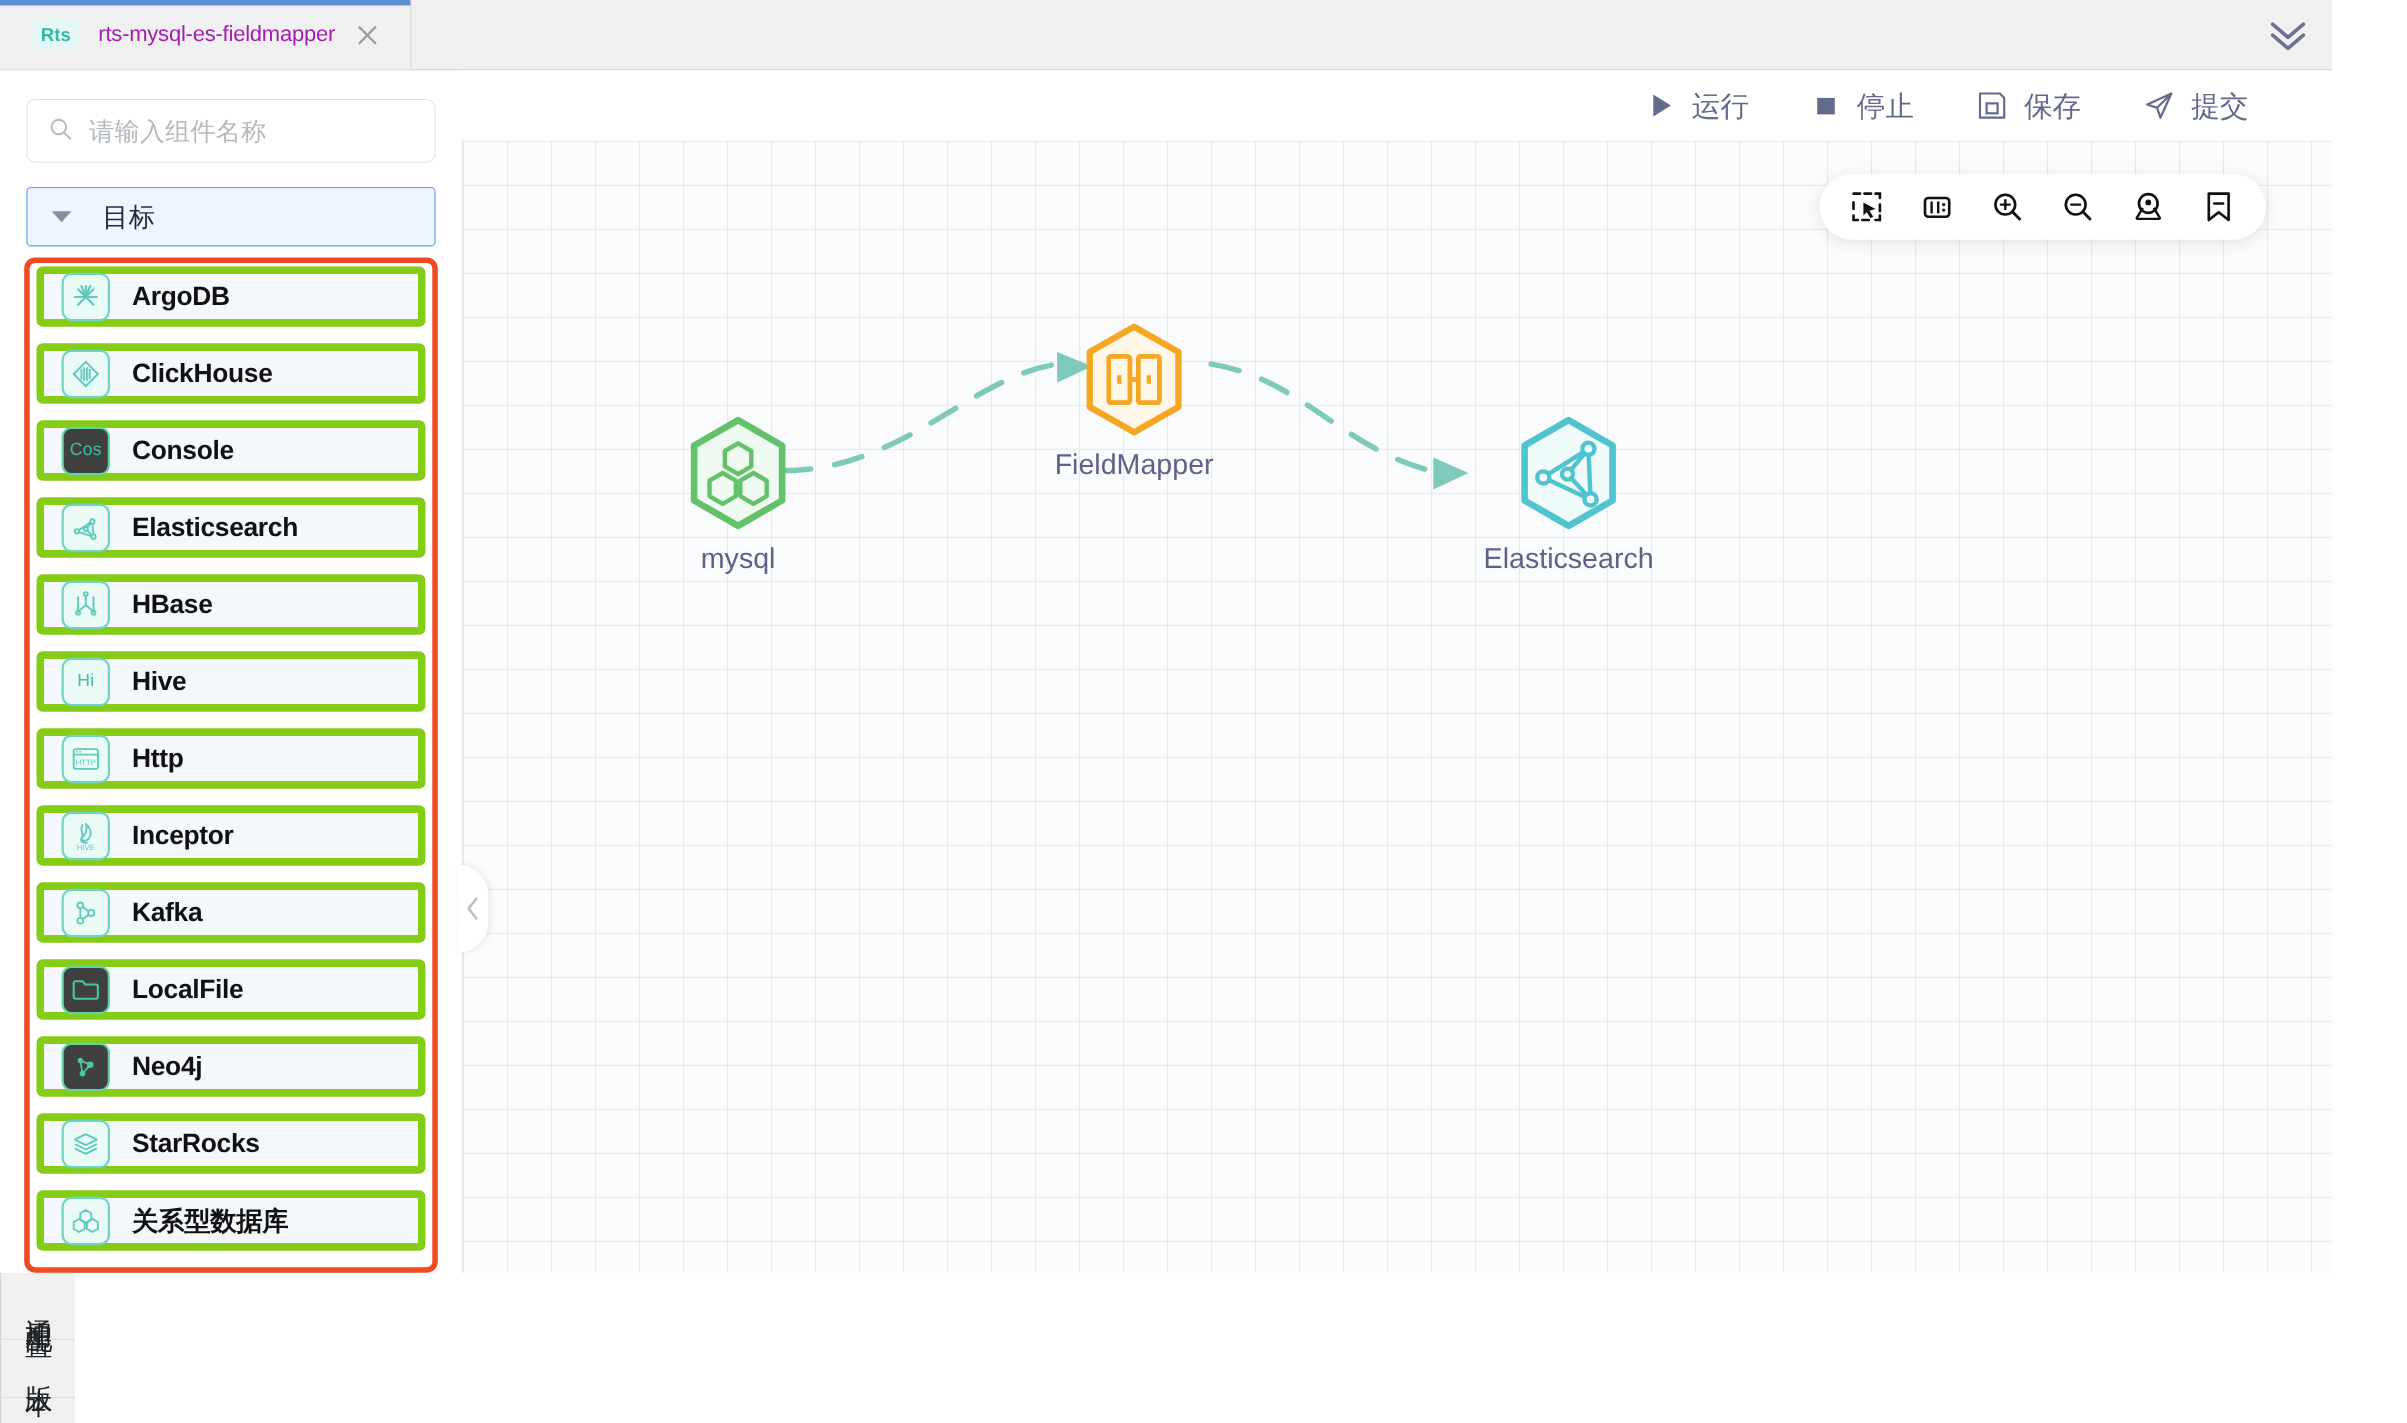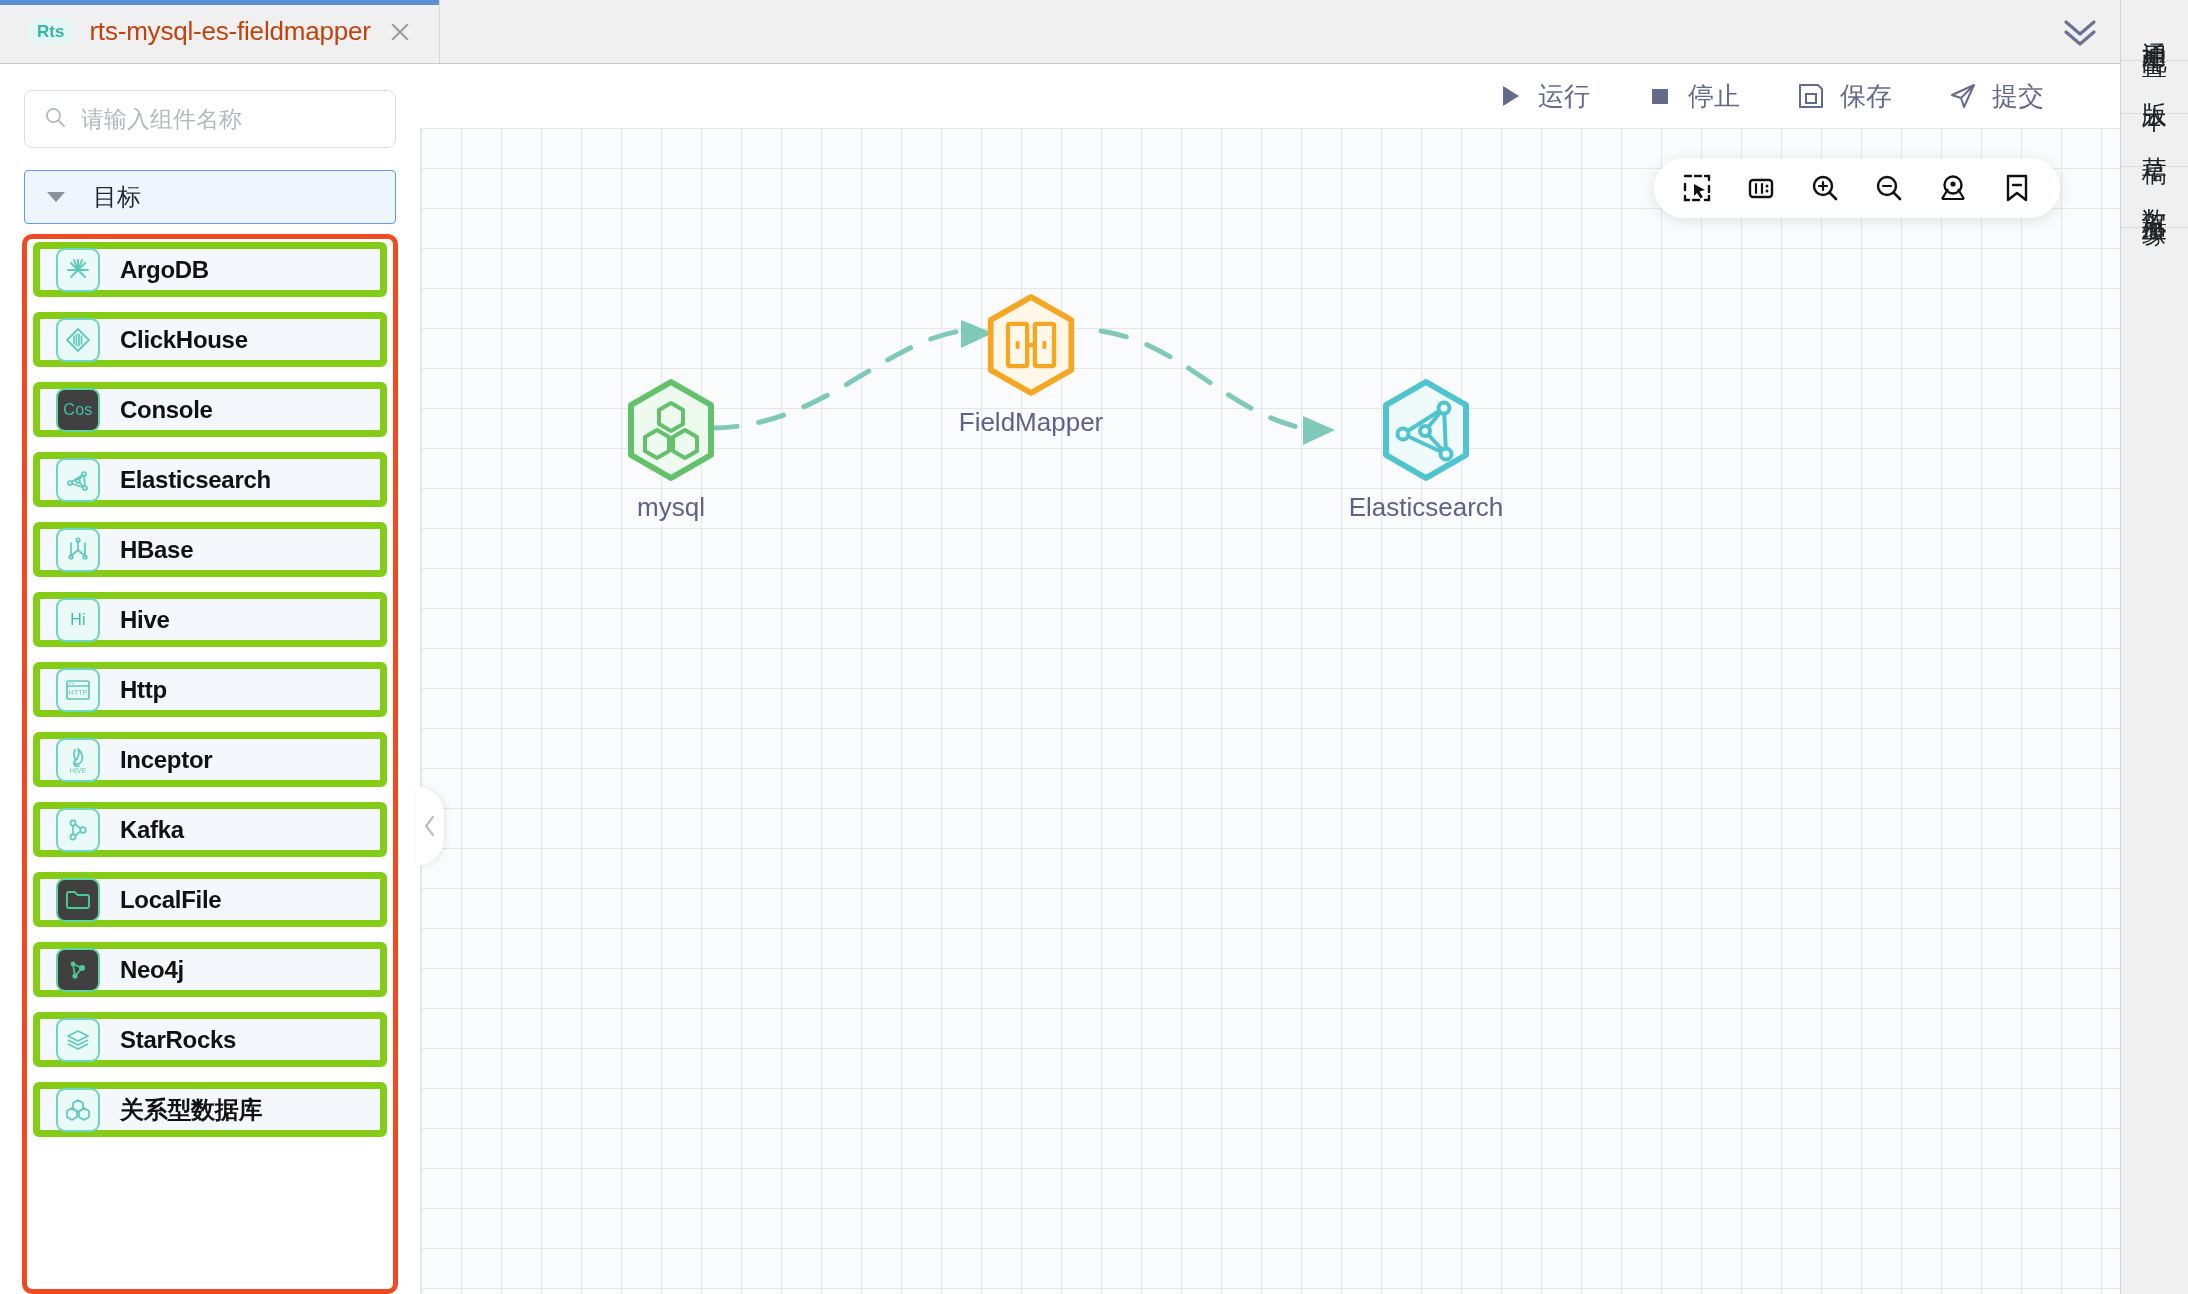--- a/index.html
+++ b/index.html
@@ -1,21 +1,21 @@
 <!DOCTYPE html>
 <html><head>
 <meta charset="utf-8">
 <style>
   * { box-sizing: border-box; margin: 0; padding: 0; }
   html, body {
     width: 2188px; height: 1294px;
     font-family: "Liberation Sans", "DejaVu Sans", sans-serif;
     background: #ffffff; overflow: hidden;
   }
-  .app { position: relative; width: 2188px; height: 1294px; display: flex; }
+  .app { position: relative; width: 2188px; height: 1294px; display: flex; flex-direction: column; }
 
   
   .main-col { width: 2120px; height: 1294px; display: flex; flex-direction: column; position: relative; }
 
   
   .tabbar {
     height: 64px; background: #f0f0f0; border-bottom: 1px solid #c9c9c9;
     display: flex; align-items: stretch; position: relative; flex: 0 0 64px;
   }
   .tab {
@@ -24,21 +24,21 @@
     border-right: 1px solid #d8d8d8;
   }
   .tab::before {
     content: ""; position: absolute; left: 0; right: 0; top: 0; height: 5px;
     background: #5b8fd1;
   }
   .tab-badge {
     background: #e4f7f4; color: #34b8a4; font-size: 17px; font-weight: 600;
     border-radius: 6px; padding: 5px 9px; line-height: 1;
   }
-  .tab-title { font-size: 26px; color: #c2410c; letter-spacing: -0.2px; white-space: nowrap; }
+  .tab-title { font-size: 20px; color: #a21caf; letter-spacing: -0.2px; white-space: nowrap; }
   .tab-close {
     width: 26px; height: 26px; position: relative; cursor: pointer; opacity: .55;
   }
   .tab-close::before, .tab-close::after {
     content: ""; position: absolute; left: 50%; top: 50%; width: 22px; height: 2px;
     background: #555; transform-origin: center;
   }
   .tab-close::before { transform: translate(-50%,-50%) rotate(45deg); }
   .tab-close::after  { transform: translate(-50%,-50%) rotate(-45deg); }
   .tabbar-spacer { flex: 1; }

